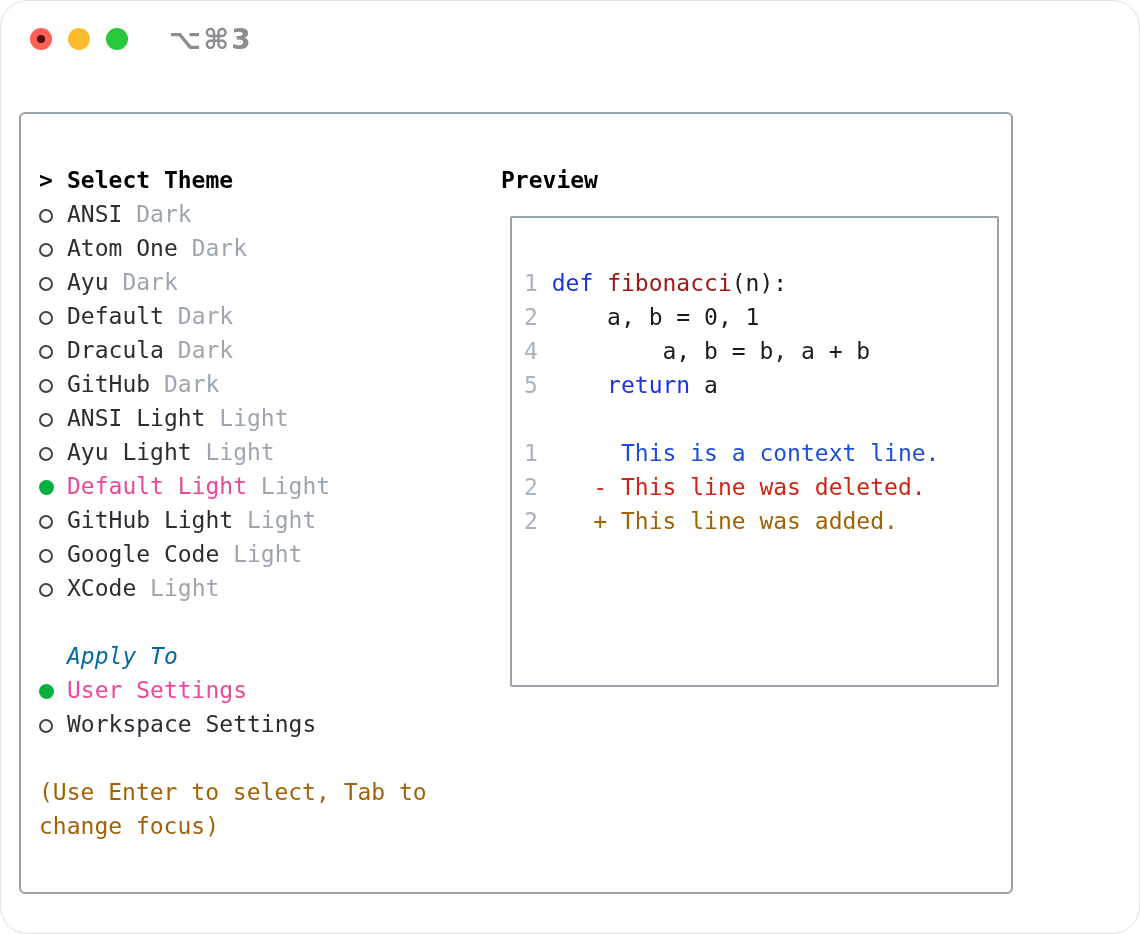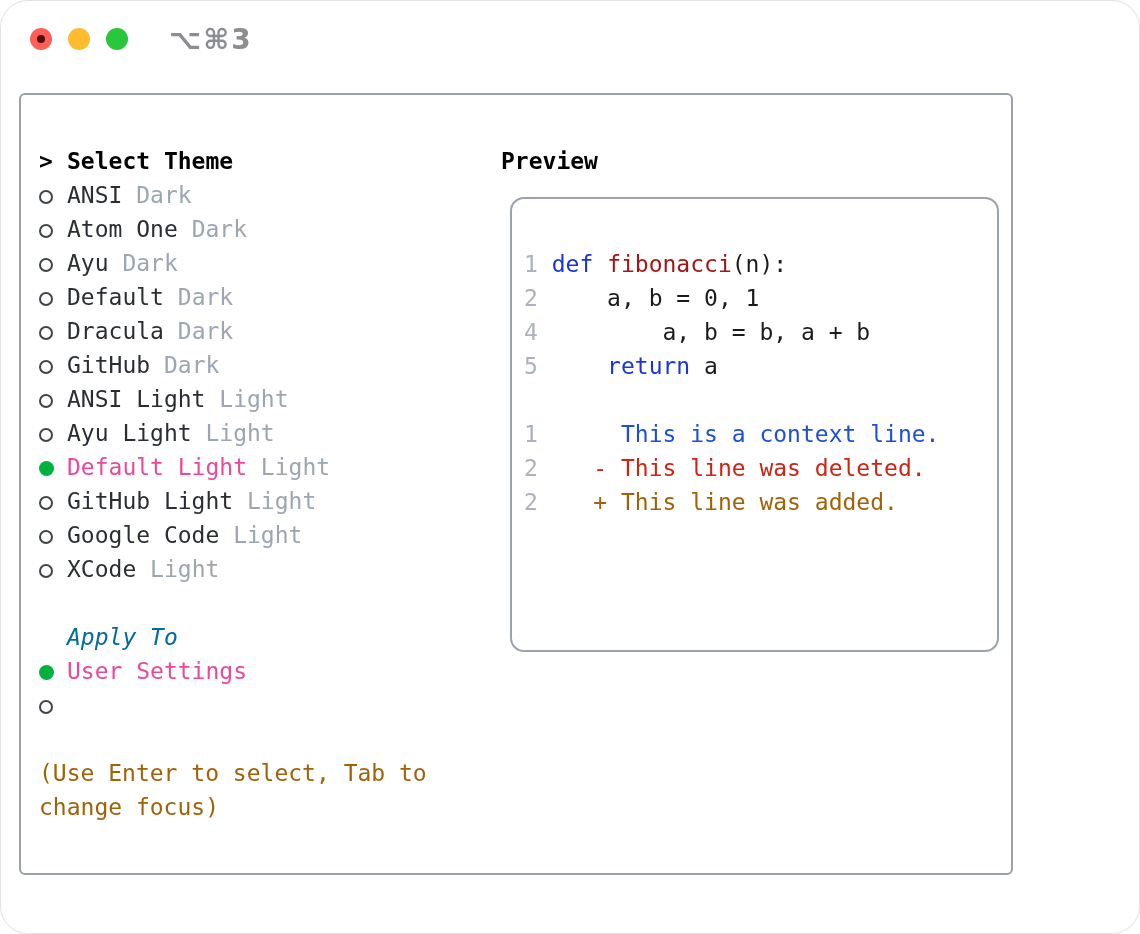--- a/index.html
+++ b/index.html
@@ -18,21 +18,21 @@
   .tl.red{left:29px;background:#ff5f57;}
   .tl.yellow{left:67px;background:#fdbc2e;}
   .tl.green{left:105px;background:#28c73c;}
   .tl-dot{position:absolute;left:7px;top:7px;width:8px;height:8px;border-radius:50%;background:#51100c;}
   .shortcut{
     position:absolute;left:168px;top:22px;font-size:28px;font-weight:bold;
     color:#8b8d92;font-family:"DejaVu Sans","Liberation Sans",sans-serif;letter-spacing:2px;
   }
   
   .dialog{
-    position:absolute;left:18px;top:92px;width:990px;height:778px;
+    position:absolute;left:18px;top:111px;width:990px;height:778px;
     border:2px solid #98a2ad;border-radius:6px;background:#ffffff;
   }
   .row{height:34px;line-height:34px;font-size:23px;white-space:pre;}
   .col-left{position:absolute;left:18px;top:49px;}
   .marker{display:inline-block;width:28px;}
   .prompt{color:#000000;font-weight:bold;}
   .heading{color:#000000;font-weight:bold;}
   .heading-regular{color:#0369a1;font-style:italic;}
   .radio{
     display:inline-block;width:14px;height:14px;border-radius:50%;
@@ -41,22 +41,22 @@
   }
   .radio.on{border:none;background:#00b140;width:15px;height:15px;}
   .item-name{color:#2a2e34;}
   .item-name.sel{color:#ec4899;}
   .variant{color:#9ba6b2;}
   .hint-line{color:#a16207;}
   
   .preview-title{position:absolute;left:480px;top:49px;}
   .preview-box{
     position:absolute;left:489px;top:102px;width:473px;height:403px;
-    border:2px solid #9aa3ad;background:#ffffff;border-radius:14px;
-    padding:48px 0 0 12px;box-sizing:content-box;overflow:hidden;
+    border:2px solid #9aa3ad;background:#ffffff;border-radius:2px;
+    padding:48px 0 16px 12px;box-sizing:content-box;overflow:hidden;
   }
   .cline{height:34px;line-height:34px;font-size:23px;white-space:pre;}
   .ln{color:#a9b3bf;}
   .tk-kw{color:#1c34da;}
   .tk-fn{color:#a41515;}
   .tk-pl{color:#1b1b1b;}
   .tk-ctx{color:#1d4ed8;}
   .tk-del{color:#ce2414;}
   .tk-add{color:#a16207;}
 </style>
@@ -93,21 +93,21 @@
           <div class="row"><span class="marker"><span class="radio"></span></span><span class="item-name">Google Code</span><span class="variant"> Light</span></div>
           <div class="row"><span class="marker"><span class="radio"></span></span><span class="item-name">XCode</span><span class="variant"> Light</span></div>
         </div>
 
       <div class="row"></div>
 
       <div class="row"><span class="marker"></span><span class="heading-regular">Apply To</span></div>
 
       <div id="apply-list">
           <div class="row"><span class="marker"><span class="radio on"></span></span><span class="item-name sel">User Settings</span></div>
-          <div class="row"><span class="marker"><span class="radio"></span></span></div>
+          <div class="row"><span class="marker"><span class="radio"></span></span><span class="item-name">Workspace Settings</span></div>
         </div>
 
       <div class="row"></div>
 
       <div>
         <div class="row hint-line">(Use Enter to select, Tab to</div>
         <div class="row hint-line">change focus)</div>
       </div>
     </div>
 

